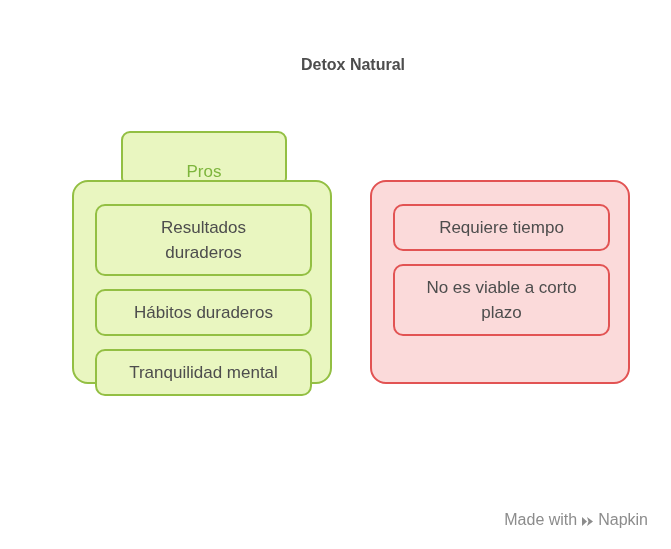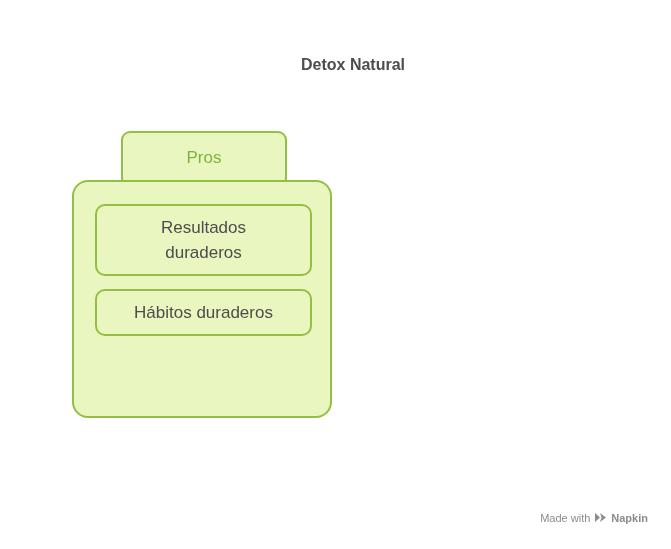--- a/index.html
+++ b/index.html
@@ -25,30 +25,30 @@
   .card-tab {
     position: absolute;
     top: 131px;
     width: 166px;
     height: 56px;
     border-radius: 9px;
     z-index: 1;
     display: flex;
     justify-content: center;
     align-items: flex-start;
-    padding-top: 13px;
+    padding-top: 27px;
     font-size: 17px;
     font-weight: 500;
     line-height: 24px;
   }
   .card-body {
     position: absolute;
     top: 180px;
     width: 260px;
-    height: 238px;
+    height: 204px;
     border-radius: 16px;
     z-index: 2;
     padding: 22px 18px 0 21px;
   }
   .pros-tab  { left: 121px; background: var(--pros-fill, #e9f6c0); border: 2px solid var(--pros-border, #93bf43); color: var(--pros-text, #7db53c); }
   .pros-body { left: 72px;  background: var(--pros-fill, #e9f6c0); border: 2px solid var(--pros-border, #93bf43); }
   .cons-tab  { left: 420px; background: var(--cons-fill, #fbdada); border: 2px solid var(--cons-border, #e25353); color: var(--cons-text, #e25353); }
   .cons-body { left: 370px; background: var(--cons-fill, #fbdada); border: 2px solid var(--cons-border, #e25353); }
   .card-item {
     width: 100%;
@@ -63,42 +63,48 @@
   }
   .pros-body .card-item { background: var(--pros-fill, #e9f6c0); border: 2px solid var(--pros-border, #93bf43); }
   .cons-body .card-item { background: var(--cons-fill, #fbdada); border: 2px solid var(--cons-border, #e25353); }
   .watermark {
     position: absolute;
     top: 511px;
     right: 23px;
     display: flex;
     align-items: center;
     gap: 4px;
-    font-size: 11px;
+    font-size: 16px;
     color: var(--watermark-text, #8c8c8c);
   }
-  .watermark .brand { font-weight: 700; }
+  .watermark .brand { font-weight: 400; }
   .napkin-logo { width: 13px; height: 13px; display: inline-block; }
 </style>
 </head>
 <body>
 
 <div class="canvas">
 
   <h1 class="diagram-title">Detox Natural</h1>
 
   <div class="card-tab pros-tab">
     <span>Pros</span>
   </div>
   <section class="card-body pros-body">
     <div class="card-item">Resultados
 duraderos</div>
     <div class="card-item">Hábitos duraderos</div>
+    <div class="card-item">Tranquilidad mental</div>
   </section>
 
+  <section class="card-body cons-body">
+    <div class="card-item">Requiere tiempo</div>
+    <div class="card-item">No es viable a corto
+plazo</div>
+  </section>
 
   <div class="watermark">
     <span>Made with</span>
     <span class="napkin-logo">
       <svg viewBox="0 0 13 13" width="13" height="13" aria-hidden="true">
         <path d="M1 2 L6 6.5 L1 11 Z" fill="#8c8c8c"></path>
         <path d="M6 2 L12 6.5 L6 11 L7.5 6.5 Z" fill="#8c8c8c"></path>
       </svg>
     </span>
     <span class="brand">Napkin</span>

